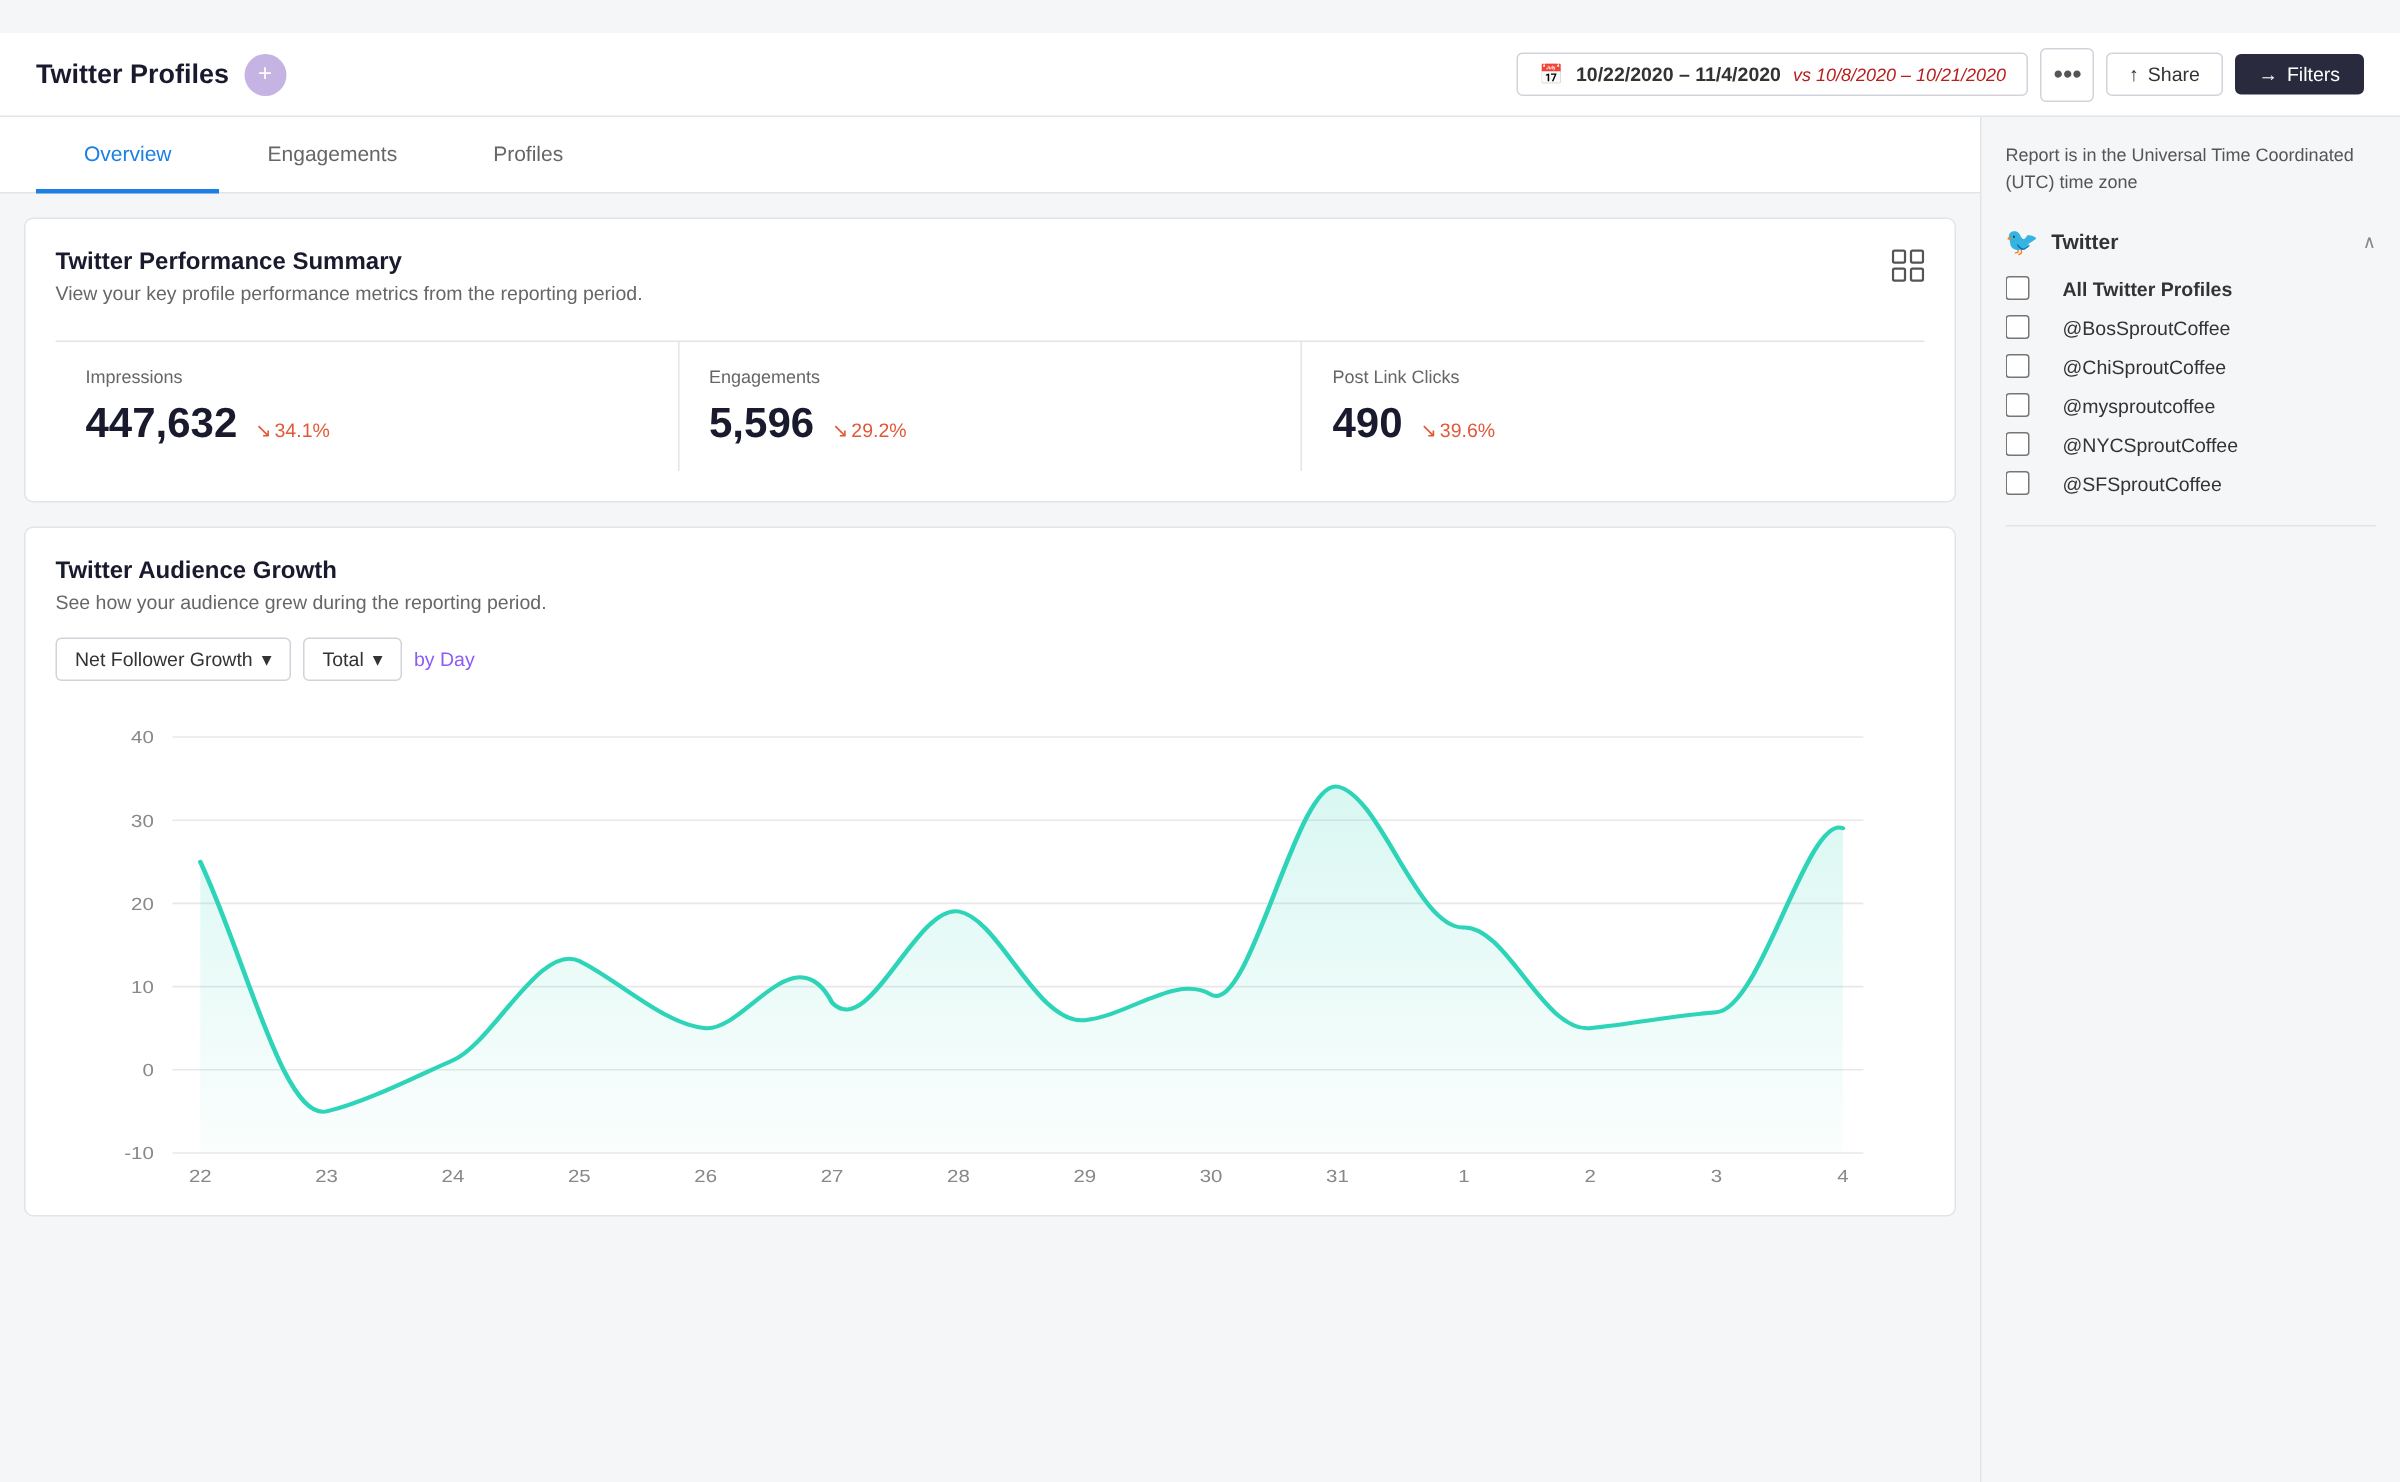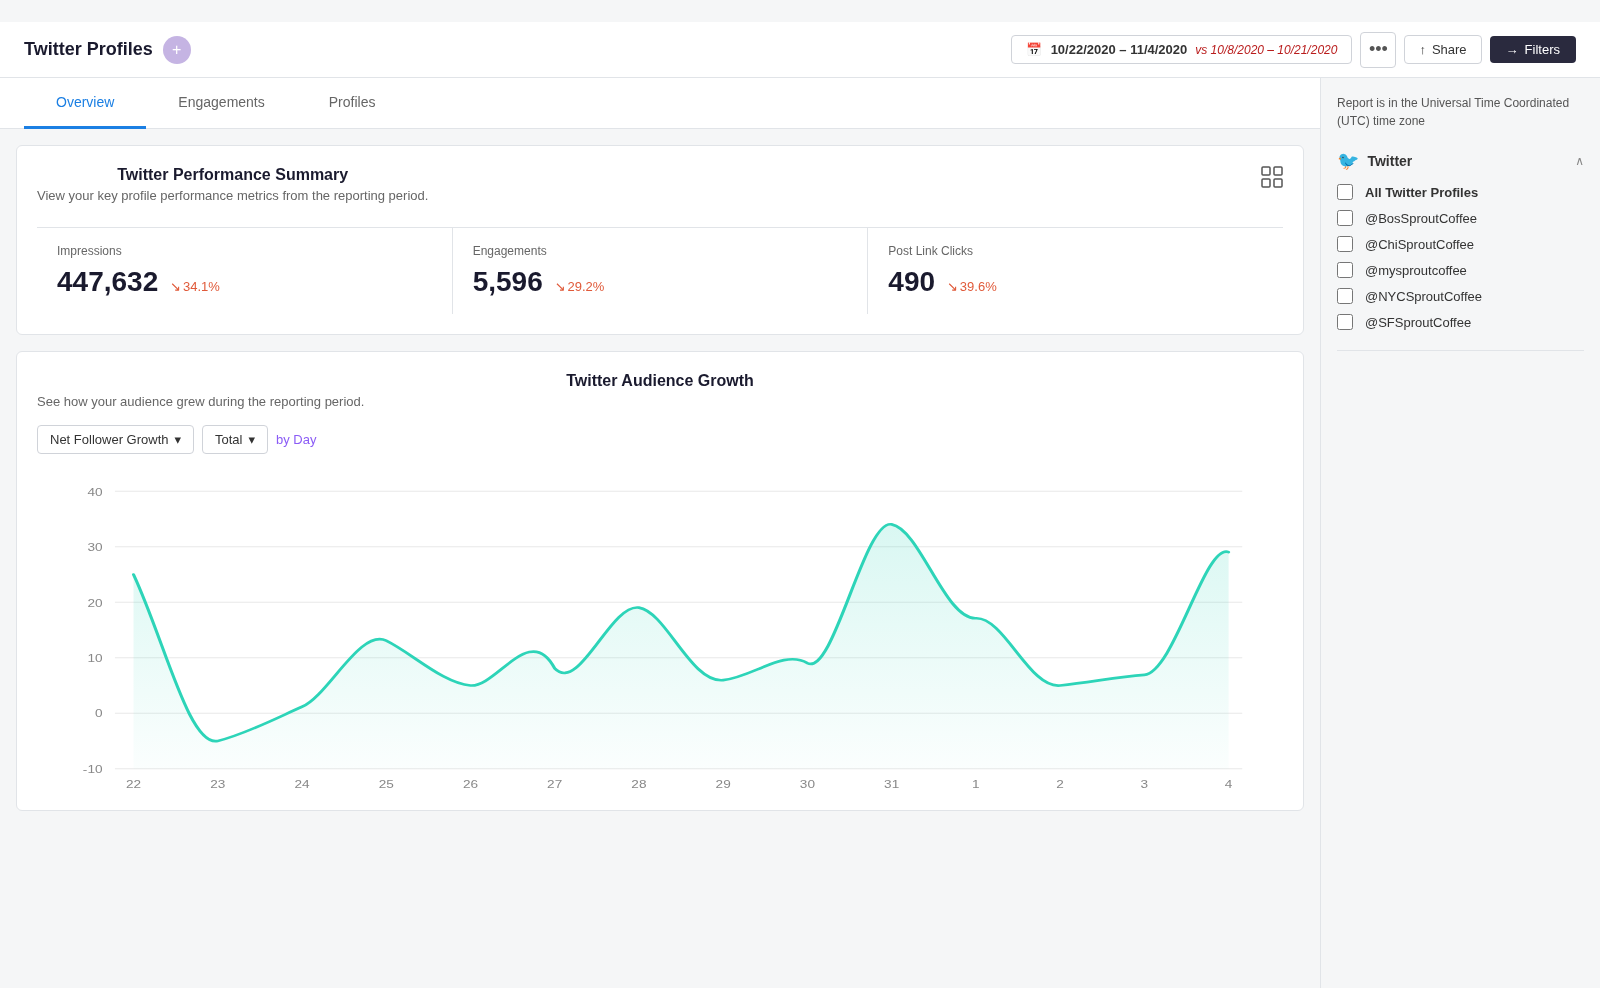--- a/index.html
+++ b/index.html
@@ -59,21 +59,21 @@
       padding: 16px 32px; cursor: pointer; font-size: 14px; color: #666;
       border-bottom: 3px solid transparent; margin-bottom: -1px; font-weight: 500;
     }
     .tab.active { color: #1b7fe3; border-bottom-color: #1b7fe3; }
 
     
     .card {
       background: #fff; border: 1px solid #e1e4e8; border-radius: 6px;
       margin: 16px; padding: 20px;
     }
-    .card-title { font-size: 16px; font-weight: 600; color: #1a1a2e; margin-bottom: 4px; text-align: center; }
+    .card-title { font-size: 16px; font-weight: 600; color: #1a1a2e; margin-bottom: 4px; }
     .card-subtitle { font-size: 13px; color: #666; margin-bottom: 16px; }
     .card-header { display: flex; justify-content: space-between; align-items: flex-start; }
 
     
     .metrics-row { display: flex; border-top: 1px solid #e1e4e8; margin-top: 8px; }
     .metric-cell { flex: 1; padding: 16px 20px; border-right: 1px solid #e1e4e8; }
     .metric-cell:last-child { border-right: none; }
     .metric-label { font-size: 12px; color: #666; margin-bottom: 8px; }
     .metric-value { font-size: 28px; font-weight: 700; color: #1a1a2e; }
     .metric-change { display: inline-flex; align-items: center; gap: 2px; font-size: 13px; color: #e05a3a; margin-left: 8px; }
@@ -95,21 +95,21 @@
     
     .sidebar-timezone { font-size: 12px; color: #555; line-height: 1.5; margin-bottom: 20px; }
     .sidebar-section { margin-bottom: 20px; }
     .sidebar-section-header {
       display: flex; justify-content: space-between; align-items: center;
       margin-bottom: 12px;
     }
     .sidebar-section-title { display: flex; align-items: center; gap: 8px; font-weight: 600; font-size: 14px; }
     .twitter-bird { color: #1da1f2; font-size: 18px; }
     .chevron { color: #888; font-size: 12px; }
-    .checkbox-item { display: flex; align-items: center; gap: 12px; margin-bottom: 10px; }
+    .checkbox-item { display: flex; align-items: center; gap: 22px; margin-bottom: 10px; }
     .checkbox-item input[type="checkbox"] {
       width: 16px; height: 16px; border: 1px solid #ccc; border-radius: 2px;
       cursor: pointer; accent-color: #1b7fe3;
     }
     .checkbox-label { font-size: 13px; color: #333; }
     .checkbox-label.bold { font-weight: 600; }
     .divider { border: none; border-top: 1px solid #e1e4e8; margin: 16px 0; }
     .post-types-title { font-weight: 600; font-size: 14px; margin-bottom: 12px; }
   </style>
 </head>

